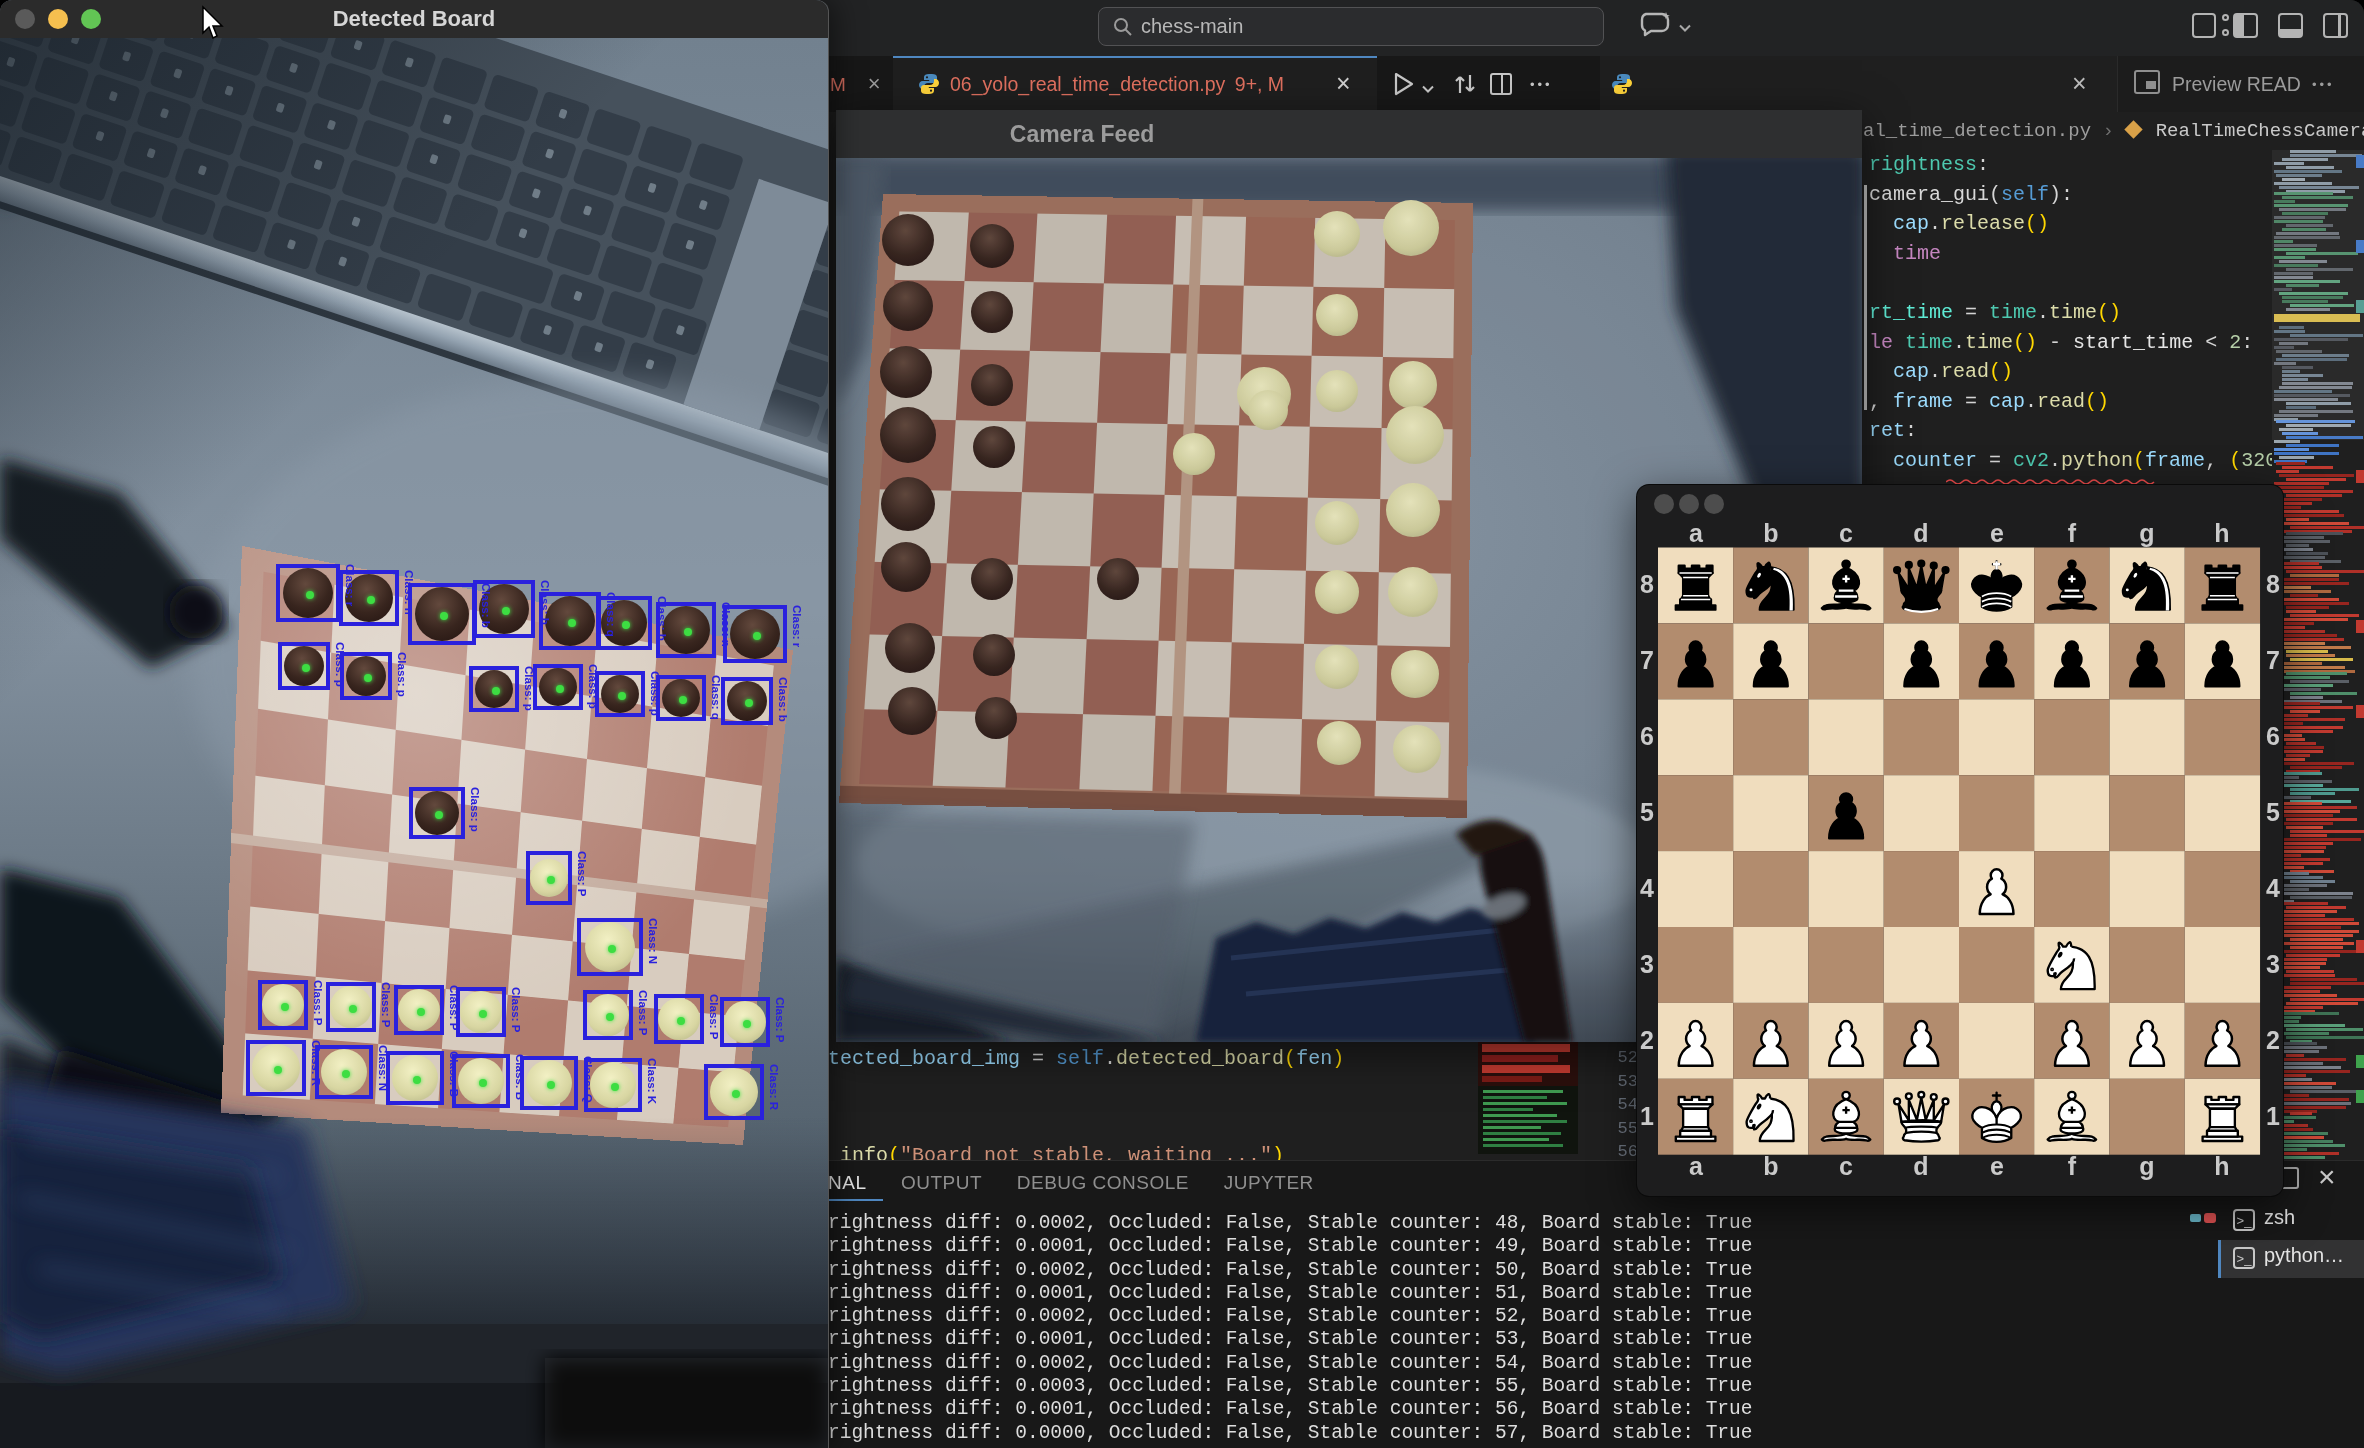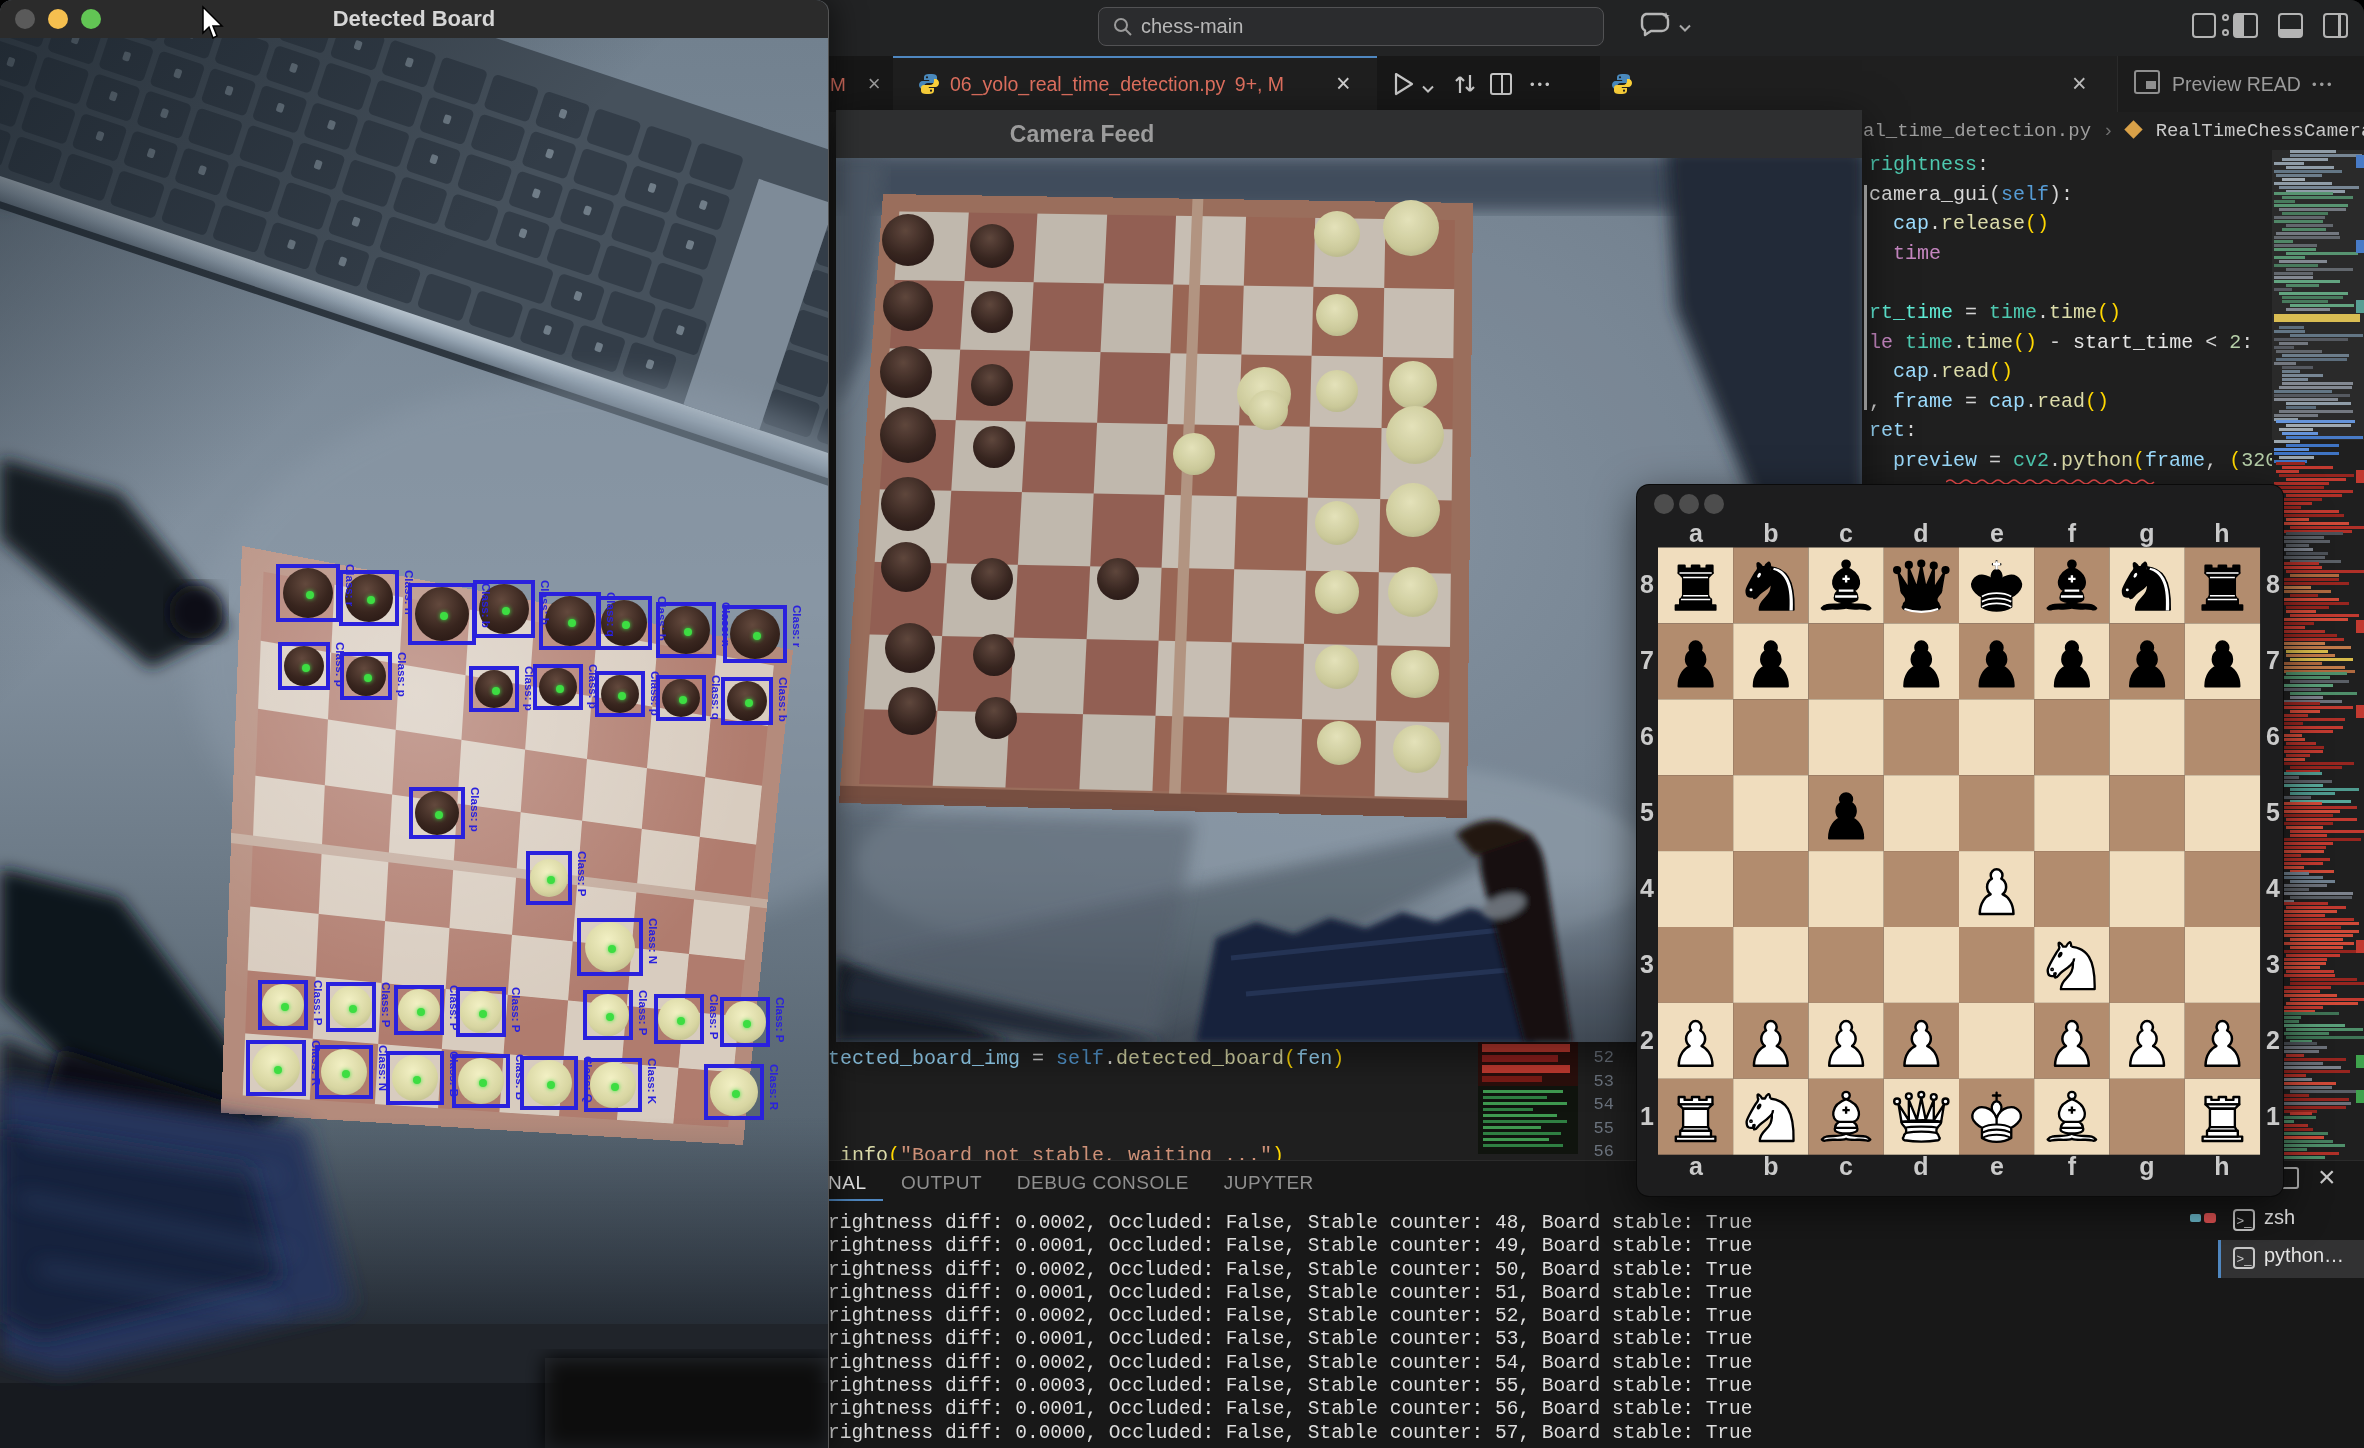--- a/index.html
+++ b/index.html
@@ -172,21 +172,21 @@
   <div id="codeR" class="abs mono" style="left:1051px;top:150px;font-size:20px;line-height:29.6px;white-space:pre;color:#d4d4d4"><span style="color:#4EC9B0">rightness</span>:
 <span style="color:#d8d8d8">camera_gui</span>(<span style="color:#569CD6">self</span>):
   <span style="color:#9CDCFE">cap</span>.<span style="color:#DCDCAA">release</span><span style="color:#ffd700">()</span>
   <span style="color:#C586C0">time</span>
 
 <span style="color:#5eead4">rt_time</span> = <span style="color:#4EC9B0">time</span>.<span style="color:#DCDCAA">time</span><span style="color:#ffd700">()</span>
 <span style="color:#C586C0">le</span> <span style="color:#4EC9B0">time</span>.<span style="color:#DCDCAA">time</span><span style="color:#ffd700">()</span> - <span style="color:#e5e5e5">start_time</span> &lt; <span style="color:#B5CEA8">2</span>:
   <span style="color:#9CDCFE">cap</span>.<span style="color:#DCDCAA">read</span><span style="color:#ffd700">()</span>
 , <span style="color:#9CDCFE">frame</span> = <span style="color:#9CDCFE">cap</span>.<span style="color:#DCDCAA">read</span><span style="color:#ffd700">()</span>
 <span style="color:#9CDCFE">ret</span>:
-  <span style="color:#9CDCFE">preview</span> = <span style="color:#4EC9B0">cv2</span>.<span style="color:#DCDCAA">python</span><span style="color:#ffd700">(</span><span style="color:#9CDCFE">frame</span>, <span style="color:#ffd700">(</span><span style="color:#B5CEA8">320</span></div>
+  <span style="color:#9CDCFE">counter</span> = <span style="color:#4EC9B0">cv2</span>.<span style="color:#DCDCAA">python</span><span style="color:#ffd700">(</span><span style="color:#9CDCFE">frame</span>, <span style="color:#ffd700">(</span><span style="color:#B5CEA8">320</span></div>
   <svg class="abs" style="left:1128px;top:478px" width="220" height="8">
       <path d="M0 4 q4 -4 8 0 t8 0 t8 0 t8 0 t8 0 t8 0 t8 0 t8 0 t8 0 t8 0 t8 0 t8 0 t8 0 t8 0 t8 0 t8 0 t8 0 t8 0 t8 0 t8 0 t8 0 t8 0 t8 0 t8 0 t8 0 t8 0" stroke="#f14c4c" stroke-width="1.6" fill="none"></path>
     </svg>
 
   <div class="abs" style="left:1046px;top:185px;width:3px;height:225px;background:rgba(220,220,220,0.85)"></div>
 
   <div id="minimapR" class="abs" style="left:1454px;top:150px;width:92px;height:1012px;background:#1f1f1f"></div>
   <div class="abs" style="left:1472px;top:150px;width:46px;height:3px;background:#8a97a3"></div>
   <div class="abs" style="left:1472px;top:154px;width:72px;height:3px;background:#70808f"></div>
   <div class="abs" style="left:1464px;top:158px;width:46px;height:3px;background:#8a97a3"></div>
@@ -471,21 +471,21 @@
       <div class="abs" style="left:5px;top:60px;width:84px;height:3px;background:#3f9950"></div>
       <div class="abs" style="left:5px;top:66px;width:50px;height:3px;background:#2f7f42"></div>
       <div class="abs" style="left:5px;top:72px;width:74px;height:3px;background:#3f9950"></div>
       <div class="abs" style="left:5px;top:78px;width:84px;height:3px;background:#2f7f42"></div>
       <div class="abs" style="left:5px;top:84px;width:58px;height:3px;background:#3f9950"></div>
       <div class="abs" style="left:5px;top:90px;width:78px;height:3px;background:#2f7f42"></div>
       <div class="abs" style="left:5px;top:96px;width:66px;height:3px;background:#3f9950"></div>
       <div class="abs" style="left:5px;top:102px;width:80px;height:3px;background:#2f7f42"></div>
     </div>
 
-    <div class="abs mono" style="left:760px;top:6px;font-size:17px;line-height:23.5px;color:#6e7681;text-align:right;width:36px">52<br>53<br>54<br>55<br>56</div>
+    <div class="abs mono" style="left:784px;top:6px;font-size:17px;line-height:23.5px;color:#6e7681;text-align:right;width:36px">52<br>53<br>54<br>55<br>56</div>
   </div>
 
   <div class="abs" style="left:0;top:1160px;width:1546px;height:288px;background:#181818;border-top:1px solid #2b2b2b"></div>
   <div class="abs" style="left:10px;top:1165px;height:36px;line-height:36px;font-size:19px;letter-spacing:0.5px;color:#e3e3e3">NAL</div>
   <div class="abs" style="left:10px;top:1199px;width:55px;height:2px;background:#4f87c0"></div>
   <div class="abs" style="left:83px;top:1165px;height:36px;line-height:36px;font-size:19px;letter-spacing:0.5px;color:#8f8f8f">OUTPUT&nbsp;&nbsp;&nbsp;&nbsp;&nbsp;&nbsp;DEBUG CONSOLE&nbsp;&nbsp;&nbsp;&nbsp;&nbsp;&nbsp;JUPYTER</div>
   <div id="term" class="abs mono" style="left:10px;top:1212px;font-size:19.5px;line-height:23.3px;color:#dedede;white-space:pre">rightness diff: 0.0002, Occluded: False, Stable counter: 48, Board stable: True
 rightness diff: 0.0001, Occluded: False, Stable counter: 49, Board stable: True
 rightness diff: 0.0002, Occluded: False, Stable counter: 50, Board stable: True
 rightness diff: 0.0001, Occluded: False, Stable counter: 51, Board stable: True

